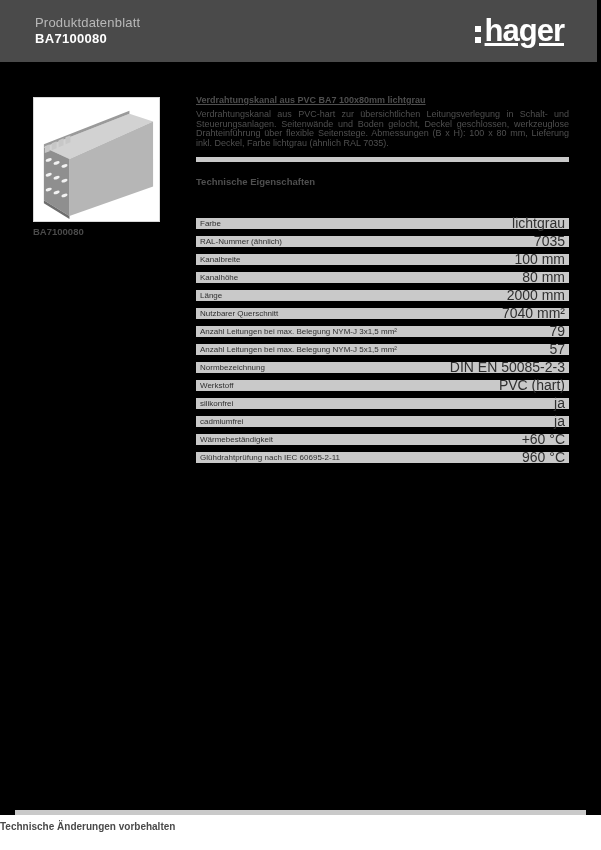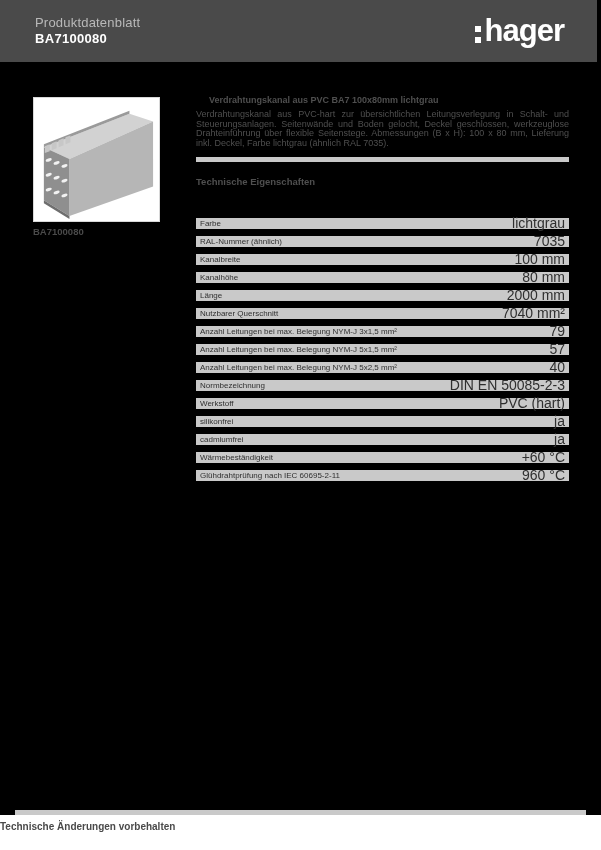--- a/index.html
+++ b/index.html
@@ -24,36 +24,36 @@
   }
   .logo{
     position:absolute;right:33px;top:13px;height:36px;
     display:flex;align-items:center;
   }
   .logo-colon{
     display:flex;flex-direction:column;justify-content:center;gap:5px;margin-right:4px;margin-top:6px;
   }
   .logo-colon span{width:6px;height:6px;background:#fff;display:block;}
   .logo-text{
-    color:#fff;font-weight:bold;font-size:31px;letter-spacing:-1px;line-height:36px;
+    color:#fff;font-weight:bold;font-size:31px;letter-spacing:-1px;line-height:36px;text-decoration:underline;
   }
   
   .image-box{
     position:absolute;left:33px;top:97px;width:127px;height:125px;
     background:#ffffff;border:1px solid #d8d8d8;box-sizing:border-box;
   }
   .image-box svg{display:block;width:100%;height:100%;}
   .image-caption{
     position:absolute;left:33px;top:226px;
     font-size:9.5px;font-weight:bold;color:#4a4a4a;
   }
   
   .product-title{
-    position:absolute;left:209px;top:95px;width:373px;
-    font-size:9px;font-weight:bold;color:#4f4f4f;line-height:10px;
+    position:absolute;left:196px;top:95px;width:373px;
+    font-size:9px;font-weight:bold;color:#4f4f4f;line-height:10px;text-decoration:underline;
   }
   .product-description{
     position:absolute;left:196px;top:110px;width:373px;
     font-size:9px;color:#4f4f4f;line-height:9.5px;text-align:justify;
   }
   .content-divider{
     position:absolute;left:196px;top:157px;width:373px;height:5px;
     background:#c9c9c9;
   }
   .section-heading{
@@ -171,24 +171,20 @@
     </div>
     <div class="spec-row">
       <span class="spec-label">Anzahl Leitungen bei max. Belegung NYM-J 3x1,5 mm²</span>
       <span class="spec-value">79</span>
     </div>
     <div class="spec-row">
       <span class="spec-label">Anzahl Leitungen bei max. Belegung NYM-J 5x1,5 mm²</span>
       <span class="spec-value">57</span>
     </div>
     <div class="spec-row">
-      <span class="spec-label">Anzahl Leitungen bei max. Belegung NYM-J 5x2,5 mm²</span>
-      <span class="spec-value">40</span>
-    </div>
-    <div class="spec-row">
       <span class="spec-label">Normbezeichnung</span>
       <span class="spec-value">DIN EN 50085-2-3</span>
     </div>
     <div class="spec-row">
       <span class="spec-label">Werkstoff</span>
       <span class="spec-value">PVC (hart)</span>
     </div>
     <div class="spec-row">
       <span class="spec-label">silikonfrei</span>
       <span class="spec-value">ja</span>

